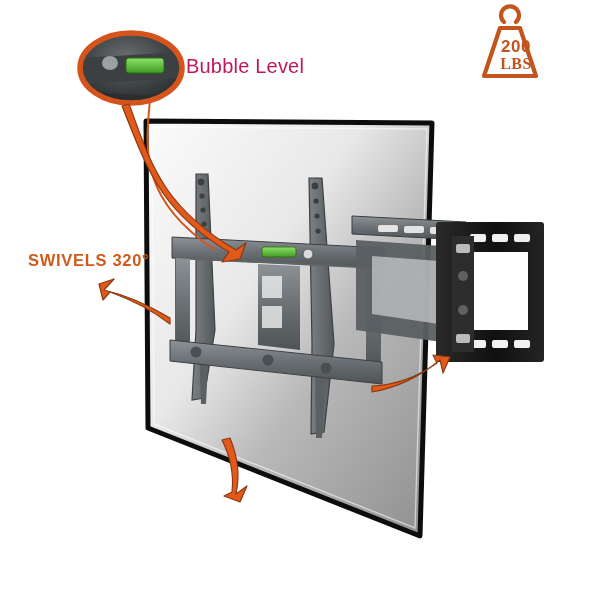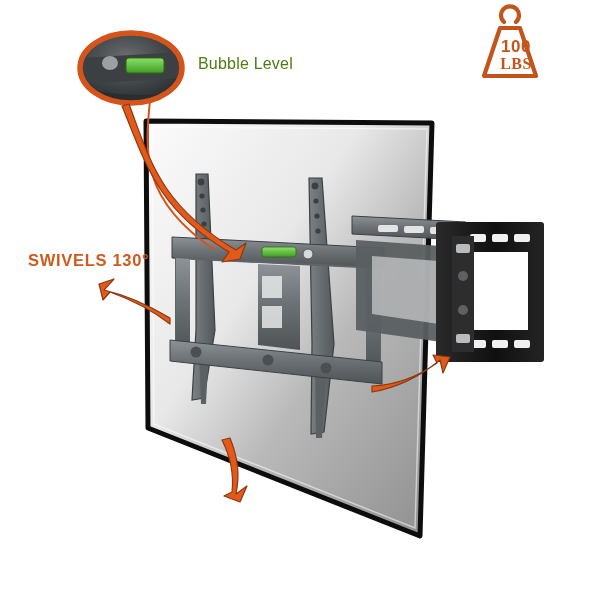--- a/index.html
+++ b/index.html
@@ -25,24 +25,23 @@
   .lbl {
     position: absolute;
     white-space: nowrap;
     color: #b5651d;
     line-height: 1;
     user-select: none;
   }
   #bubble-level-label {
     left: 186px;
     top: 56px;
-    font-size: 16px;
+    font-size: 20px;
     letter-spacing: .2px;
-    color: #4d7c0f;
-    margin-left: 12px;
+    color: #be185d;
   }
   #swivels-label {
     left: 28px;
     top: 252px;
     font-size: 16.5px;
     font-weight: bold;
     letter-spacing: .7px;
     color: #cf5a1c;
   }
   #tilts-label {
@@ -229,22 +228,22 @@
     </g>
 
     <g>
       <path d="M504,22 a9,9 0 1,1 12,0" fill="none" stroke="#c2551b" stroke-width="4.2" stroke-linecap="round"></path>
       <path d="M500,28 L520,28 L536,76 L484,76 Z" fill="none" stroke="#c2551b" stroke-width="4.2" stroke-linejoin="round"></path>
     </g>
   </svg>
 
   <div class="lbl" id="bubble-level-label">Bubble Level</div>
 
-  <div class="lbl" id="swivels-label">SWIVELS 130°</div>
+  <div class="lbl" id="swivels-label">SWIVELS 320°</div>
 
 
   <div id="weight-badge">
-    <div class="wnum" id="weight-value">100</div>
+    <div class="wnum" id="weight-value">200</div>
     <div class="wnum" id="weight-unit">LBS</div>
   </div>
 
 
 </div>
 
 </body></html>

